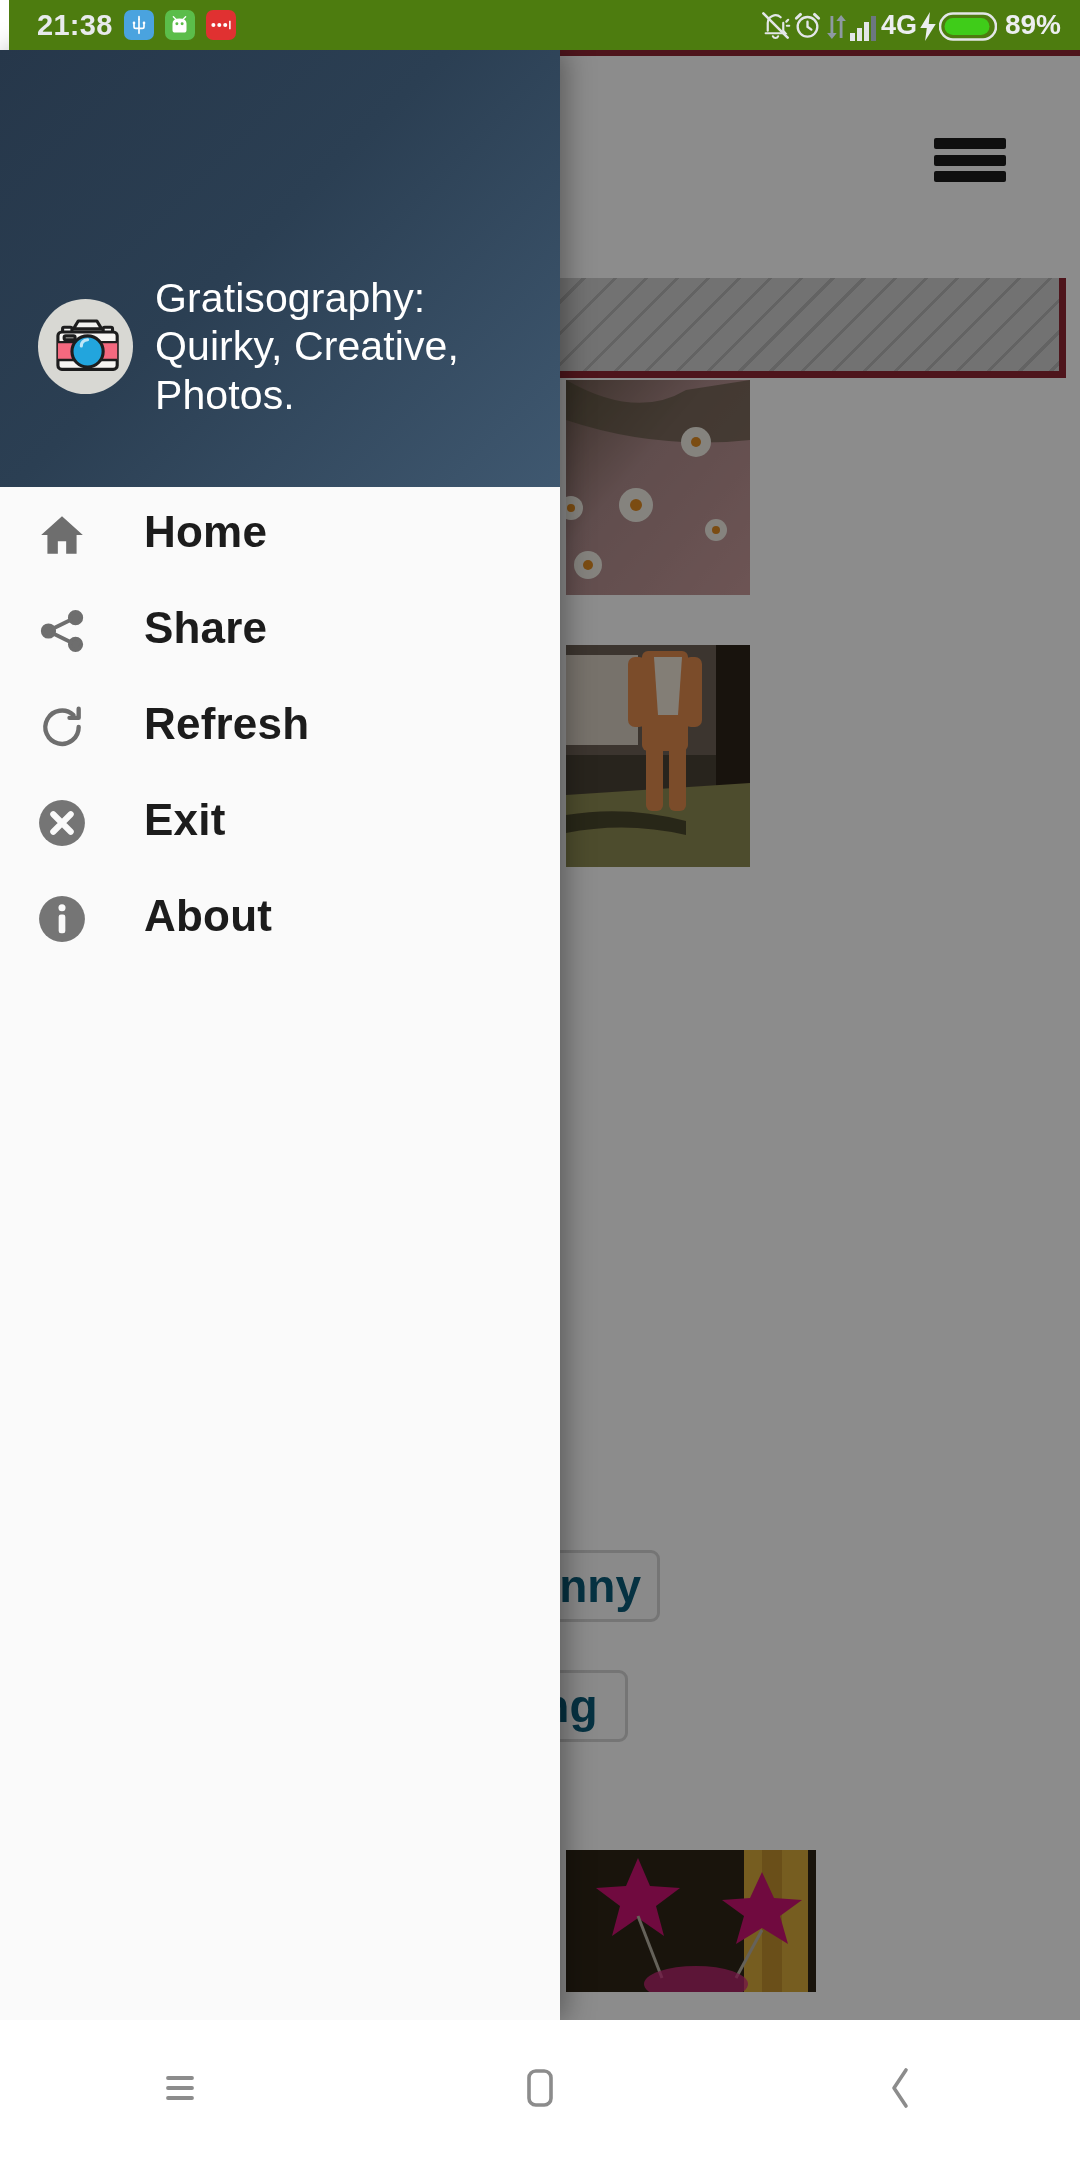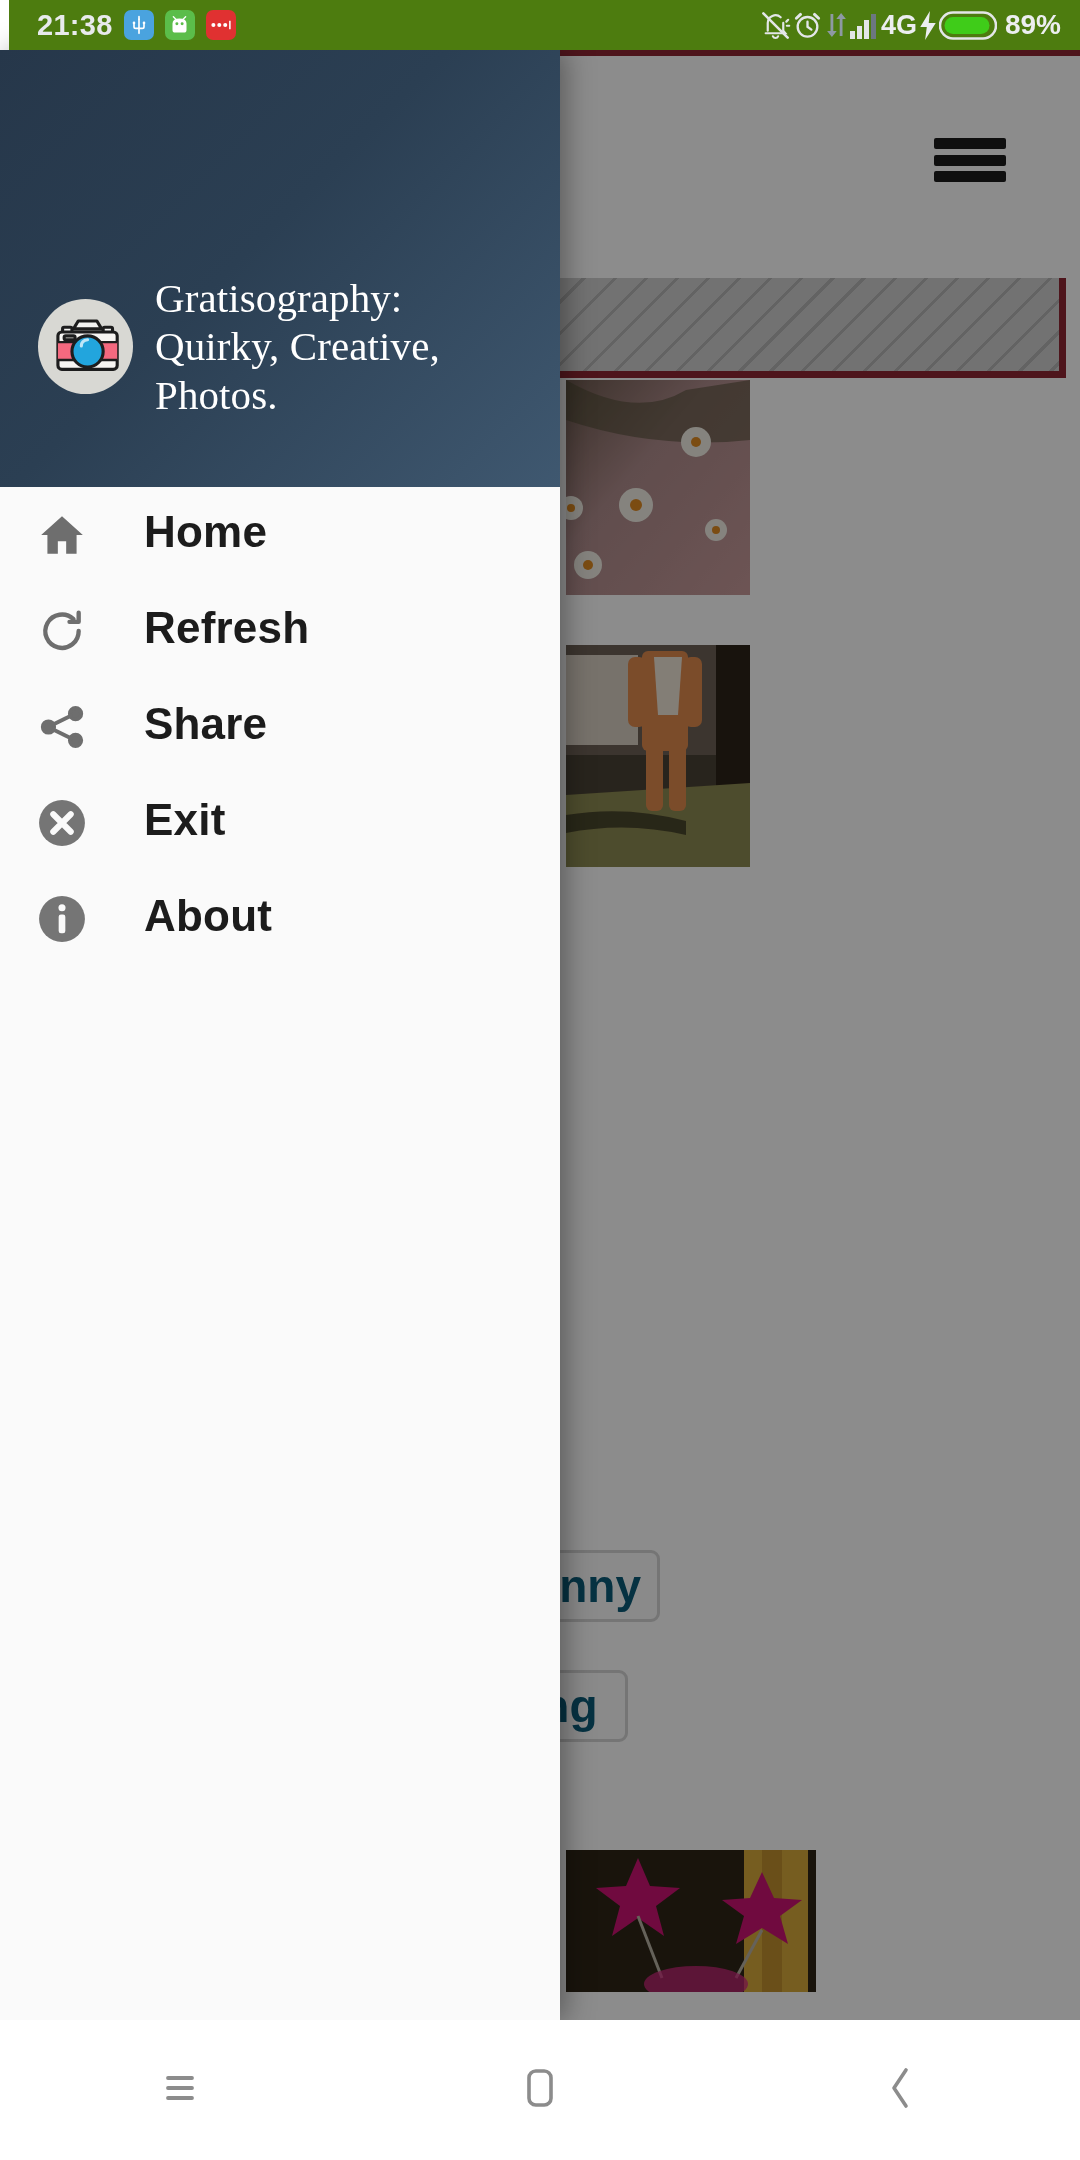--- a/index.html
+++ b/index.html
@@ -16,21 +16,21 @@
     position:absolute; left:9px; top:0; width:1080px; height:50px;
     background:#4d7c0f; display:flex; align-items:center;
     padding:0 28px; z-index:60;
   }
   #statusbar .sb-left{ display:flex; align-items:center; gap:11px; }
   .sb-clock{ color:#e8eaec; font-size:29px; font-weight:bold; letter-spacing:.3px; }
   .sb-badge{ width:30px; height:30px; border-radius:7px; display:flex;
              align-items:center; justify-content:center; }
   .sb-badge svg{ display:block; }
   #statusbar .sb-spacer{ flex:1; }
-  #statusbar .sb-right{ display:flex; align-items:center; gap:1px; }
+  #statusbar .sb-right{ display:flex; align-items:flex-end; gap:1px; }
   .sb-pct{ color:#eceef0; font-size:28px; font-weight:bold; margin-left:7px; }
   .sb-4g{ color:#eceef0; font-size:27px; font-weight:bold; }
   .sb-ico{ display:flex; align-items:center; }
 
   
   #page{ position:absolute; left:0; top:50px; width:1080px; height:1970px;
          background:#ffffff; overflow:hidden; z-index:10; }
   #page-top-rule{ position:absolute; left:0; top:0; width:1080px; height:6px;
                   background:#8f2733; }
   #hamburger{ position:absolute; right:74px; top:82px; width:72px; height:56px;
@@ -55,21 +55,21 @@
 
   
   #scrim{ position:absolute; left:0; top:50px; width:1080px; height:1970px;
           background:rgba(0,0,0,.45); z-index:20; }
 
   
   #drawer{ position:absolute; left:0; top:50px; width:560px; height:1970px;
            background:#fafafa; z-index:30; box-shadow:6px 0 26px rgba(0,0,0,.35); }
   #drawer-header{ position:relative; width:560px; height:437px;
     background:linear-gradient(135deg,#26374a 0%,#2b3f53 45%,#3f5870 100%);
-    display:flex; align-items:flex-end; padding:0 12px 68px 38px;font-family:Liberation Serif, serif; }
+    display:flex; align-items:flex-end; padding:0 12px 68px 38px; }
   #drawer-header .hdr-row{ display:flex; align-items:center; gap:22px; }
   #app-logo{ width:95px; height:95px; border-radius:50%; flex:0 0 95px;
              background:#d8d8d3; display:flex; align-items:center; justify-content:center; }
   #app-title{ color:#ffffff; font-size:41px; line-height:1.18; width:360px;
               letter-spacing:.1px; }
 
   #menu-list{ padding-top:20px; }
   .menu-item{ display:flex; align-items:flex-start; height:96px; padding-left:34px; }
   .menu-icon{ width:56px; height:56px; flex:0 0 56px;
               display:flex; align-items:center; justify-content:center; }
@@ -210,38 +210,38 @@
         <span class="menu-icon">
           <svg width="50" height="50" viewBox="0 0 24 24" fill="#6e6e6e">
             <path d="M12 3 L22 12 H19 V21 H14 V15 H10 V21 H5 V12 H2 Z"></path>
           </svg>
         </span>
         <span class="menu-label">Home</span>
       </div>
 
       <div class="menu-item">
         <span class="menu-icon">
-          <svg width="50" height="50" viewBox="0 0 24 24" fill="none" stroke="#6e6e6e" stroke-width="2.1" stroke-linecap="round">
-            <path d="M20 12 A8 8 0 1 1 17.5 6.3"></path>
-            <path d="M20 3.2 V7.6 H15.6" stroke-linejoin="round"></path>
-          </svg>
-        </span>
-        <span class="menu-label">Refresh</span>
-      </div>
-
-      <div class="menu-item">
-        <span class="menu-icon">
           <svg width="50" height="50" viewBox="0 0 24 24" fill="#6e6e6e" stroke="#6e6e6e" stroke-width="1.9">
             <circle cx="18.5" cy="5.6" r="2.7"></circle>
             <circle cx="5.5" cy="12" r="2.7"></circle>
             <circle cx="18.5" cy="18.4" r="2.7"></circle>
             <path d="M8 10.7 L16.3 6.6 M8 13.3 L16.3 17.4" stroke-linecap="round"></path>
           </svg>
         </span>
         <span class="menu-label">Share</span>
+      </div>
+
+      <div class="menu-item">
+        <span class="menu-icon">
+          <svg width="50" height="50" viewBox="0 0 24 24" fill="none" stroke="#6e6e6e" stroke-width="2.1" stroke-linecap="round">
+            <path d="M20 12 A8 8 0 1 1 17.5 6.3"></path>
+            <path d="M20 3.2 V7.6 H15.6" stroke-linejoin="round"></path>
+          </svg>
+        </span>
+        <span class="menu-label">Refresh</span>
       </div>
 
       <div class="menu-item">
         <span class="menu-icon">
           <svg width="50" height="50" viewBox="0 0 24 24">
             <circle cx="12" cy="12" r="11" fill="#757575"></circle>
             <path d="M7.8 7.8 L16.2 16.2 M16.2 7.8 L7.8 16.2" stroke="#fafafa" stroke-width="2.9" stroke-linecap="round"></path>
           </svg>
         </span>
         <span class="menu-label">Exit</span>

